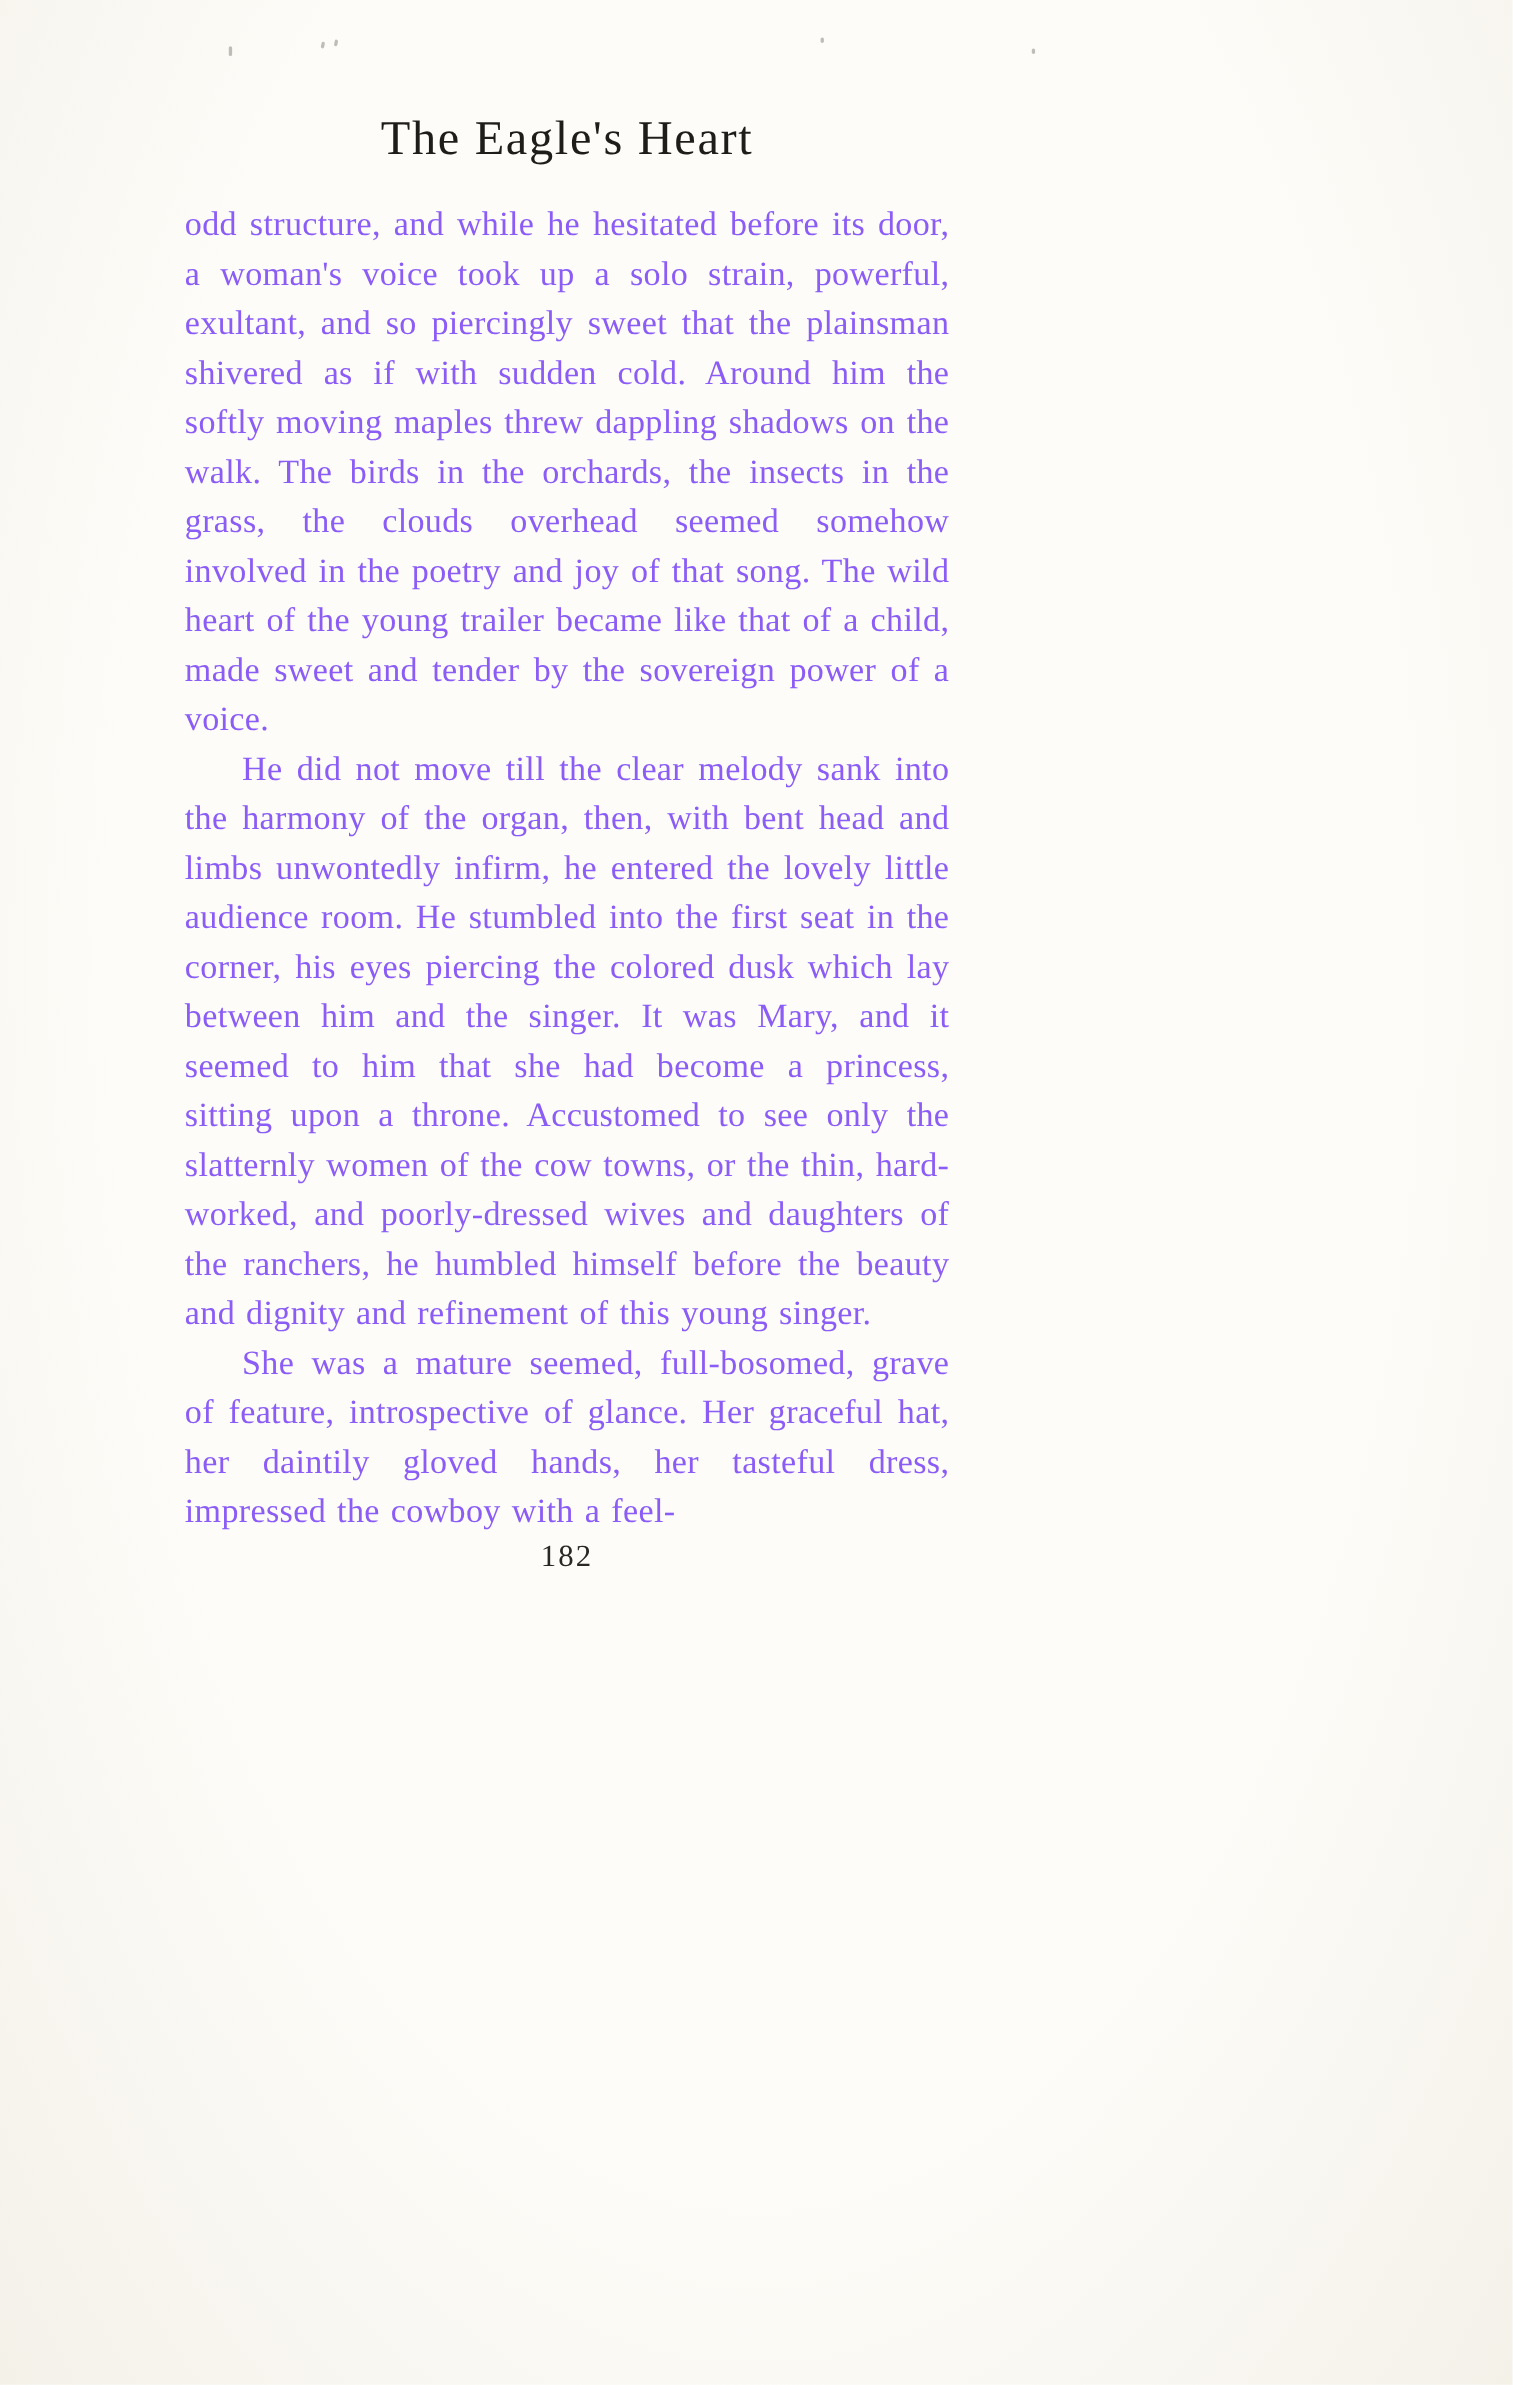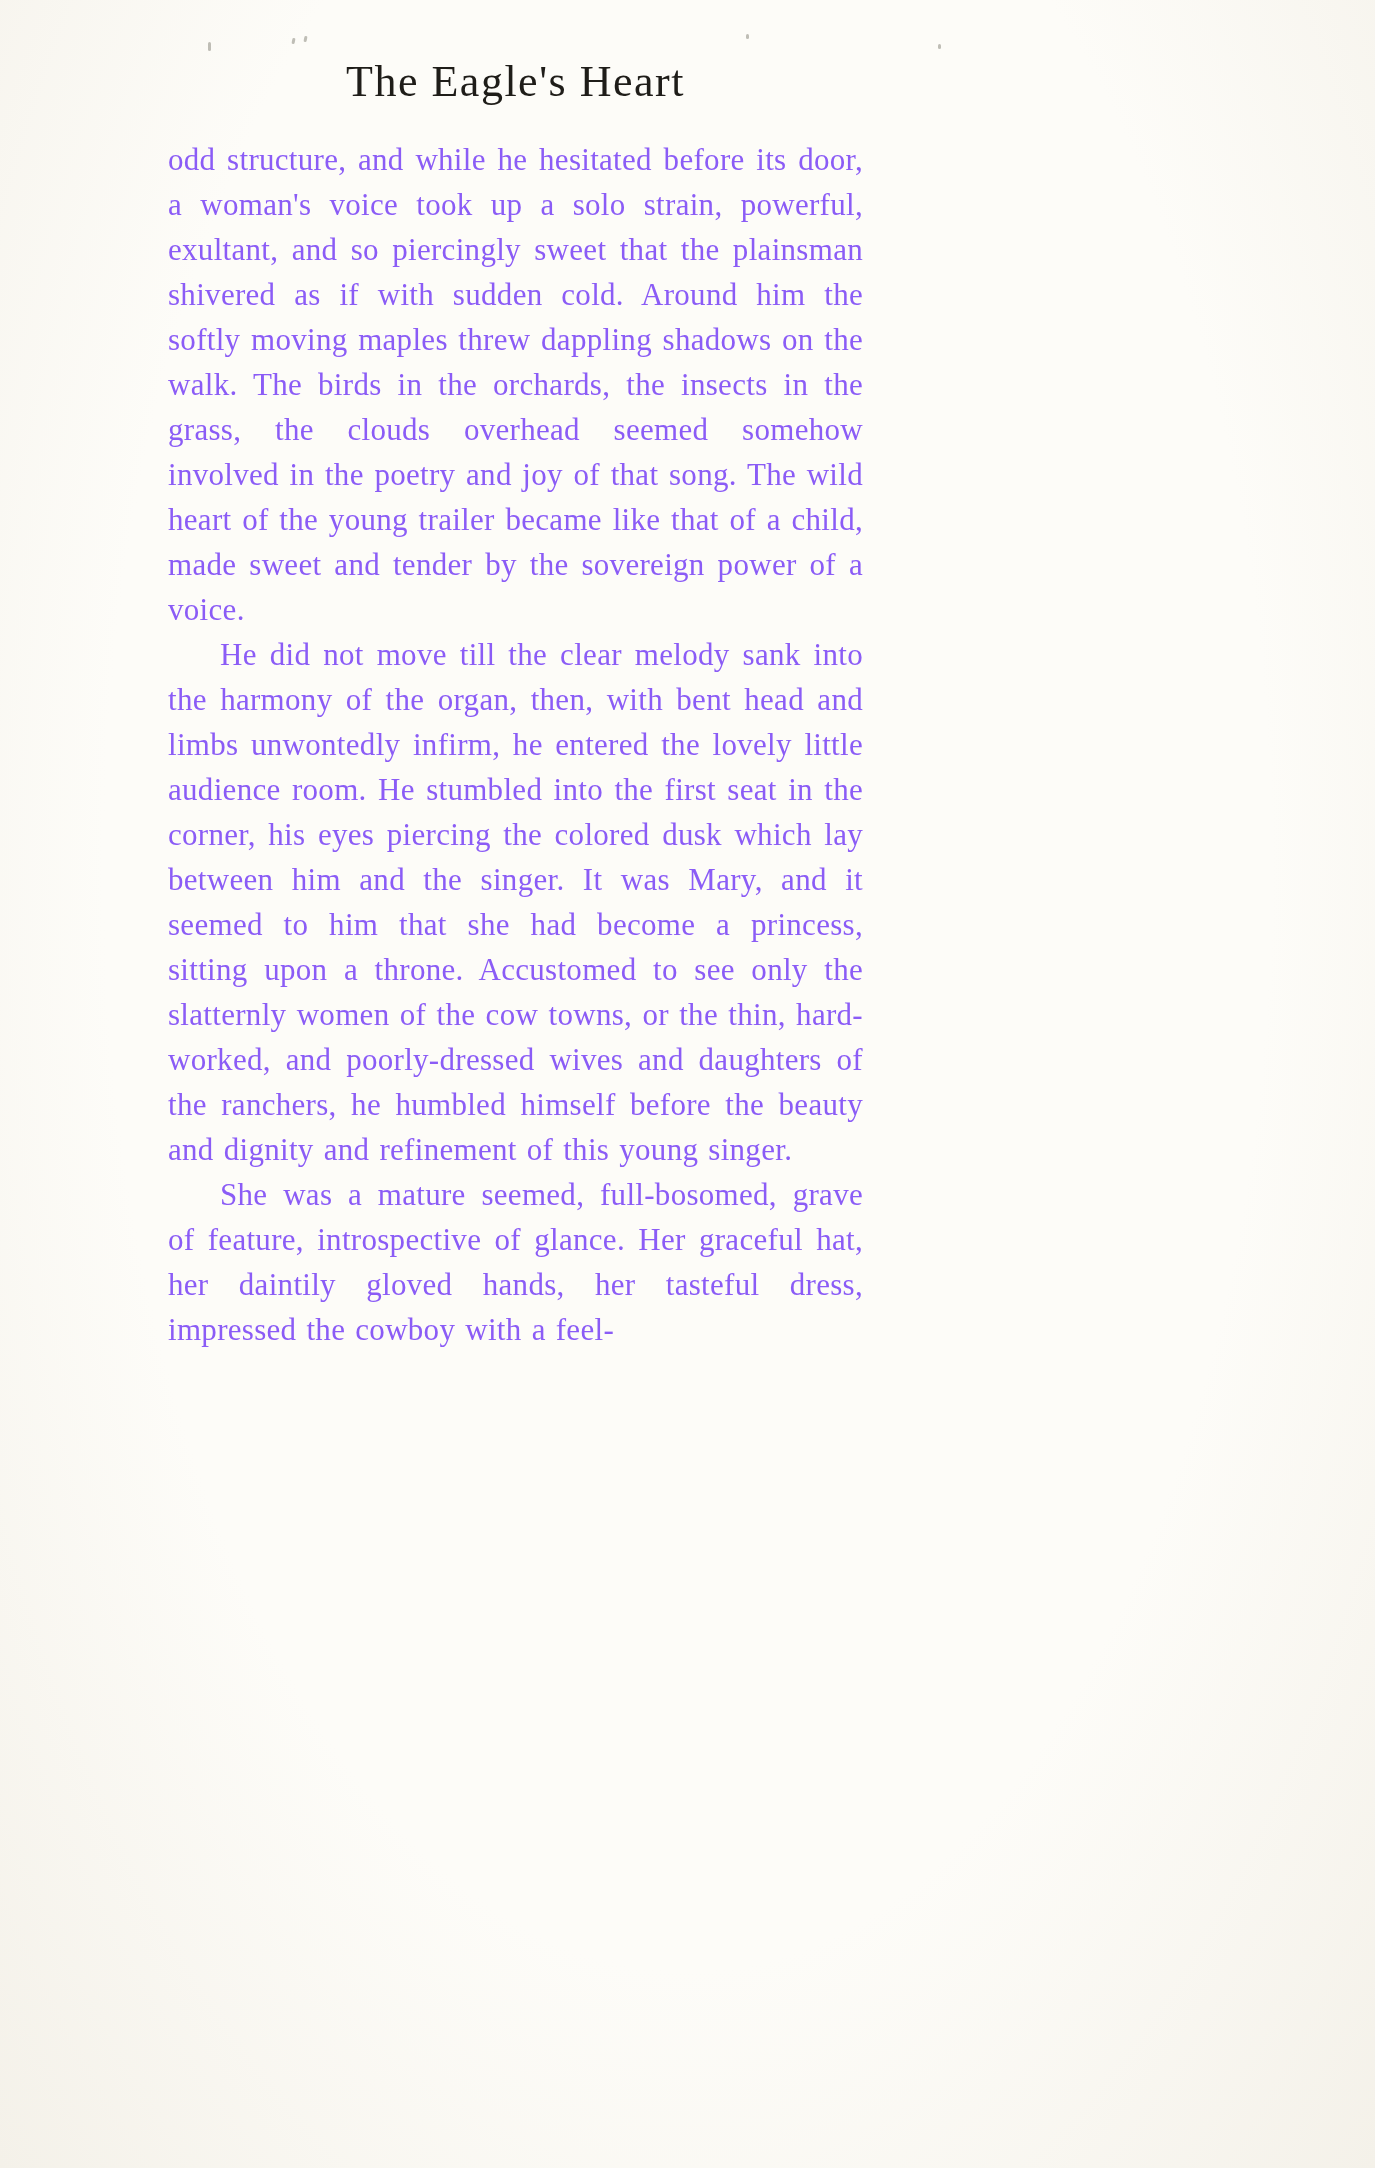--- a/index.html
+++ b/index.html
@@ -16,21 +16,21 @@
     overflow: hidden;
   }
   .page-inner {
     position: absolute;
     top: 0;
     left: 168px;
     width: 695px;
   }
   .book-title {
     margin: 0;
-    padding-top: 56px;
+    padding-top: 100px;
     font-size: 44px;
     font-weight: 400;
     text-align: center;
     letter-spacing: 1.5px;
     color: #1f1d19;
   }
   .body-text {
     margin-top: 30px;
   }
   .para {
@@ -75,13 +75,14 @@
 
 <div class="page-inner">
   <h1 class="book-title">The Eagle's Heart</h1>
 
   <div class="body-text">
       <p class="para">odd structure, and while he hesitated before its door, a woman's voice took up a solo strain, powerful, exultant, and so piercingly sweet that the plainsman shivered as if with sudden cold. Around him the softly moving maples threw dappling shadows on the walk.  The birds in the orchards, the insects in the grass, the clouds overhead seemed somehow involved in the poetry and joy of that song.  The wild heart of the young trailer became like that of a child, made sweet and tender by the sovereign power of a voice.</p>
       <p class="para indent">He did not move till the clear melody sank into the harmony of the organ, then, with bent head and limbs unwontedly infirm, he entered the lovely little audience room.  He stumbled into the first seat in the corner, his eyes piercing the colored dusk which lay between him and the singer.  It was Mary, and it seemed to him that she had become a princess, sitting upon a throne. Accustomed to see only the slatternly women of the cow towns, or the thin, hard-worked, and poorly-dressed wives and daughters of the ranchers, he humbled himself before the beauty and dignity and refinement of this young singer.</p>
       <p class="para indent">She was a mature seemed, full-bosomed, grave of feature, introspective of glance.  Her graceful hat, her daintily gloved hands, her tasteful dress, impressed the cowboy with a feel-</p>
     </div>
 
+  <div class="page-number">182</div>
 </div>
 
 </body></html>

